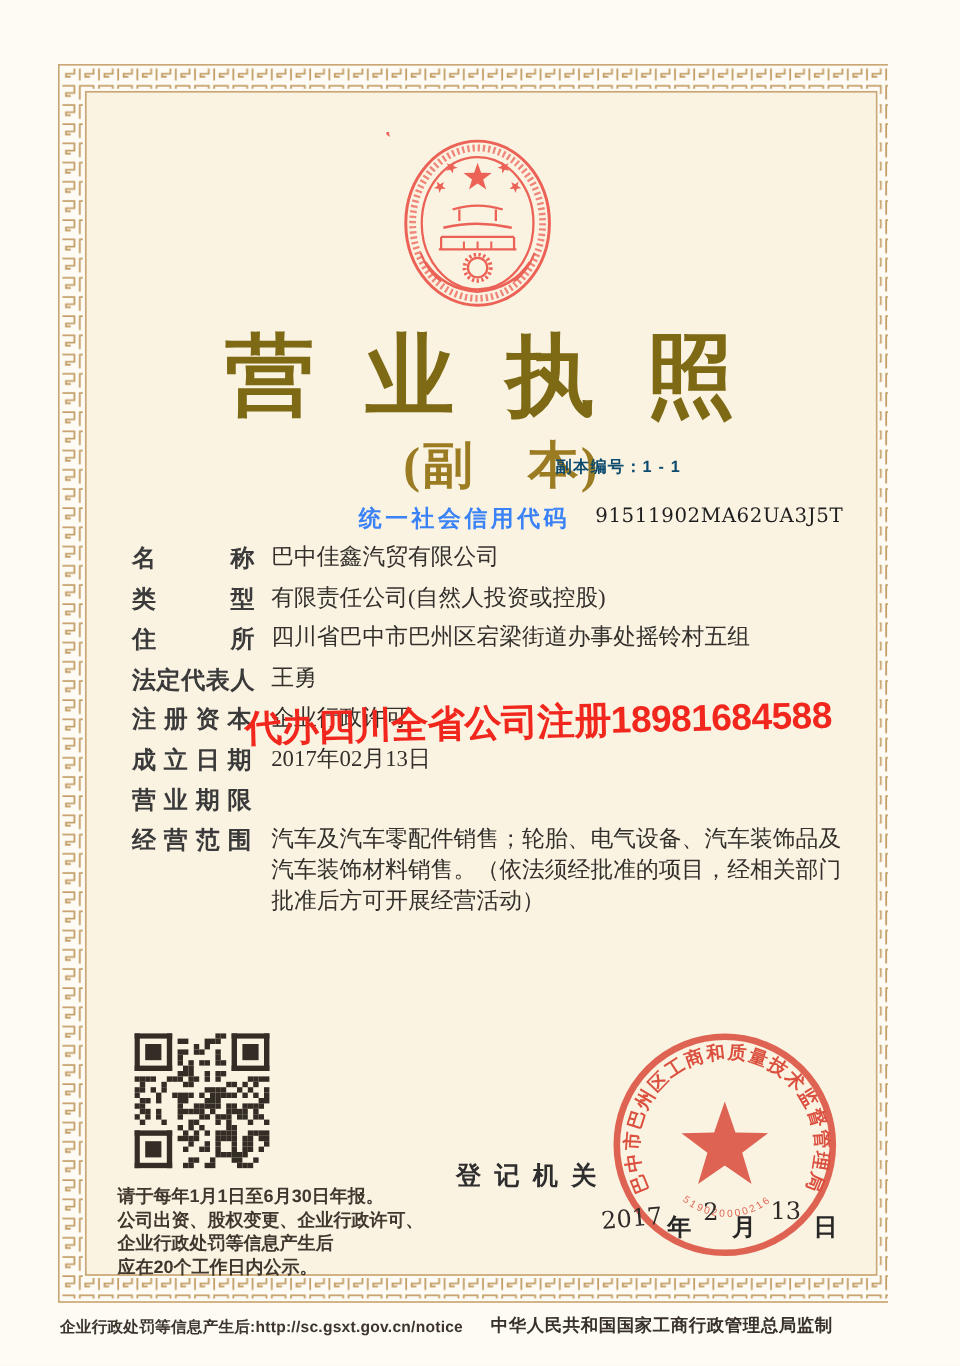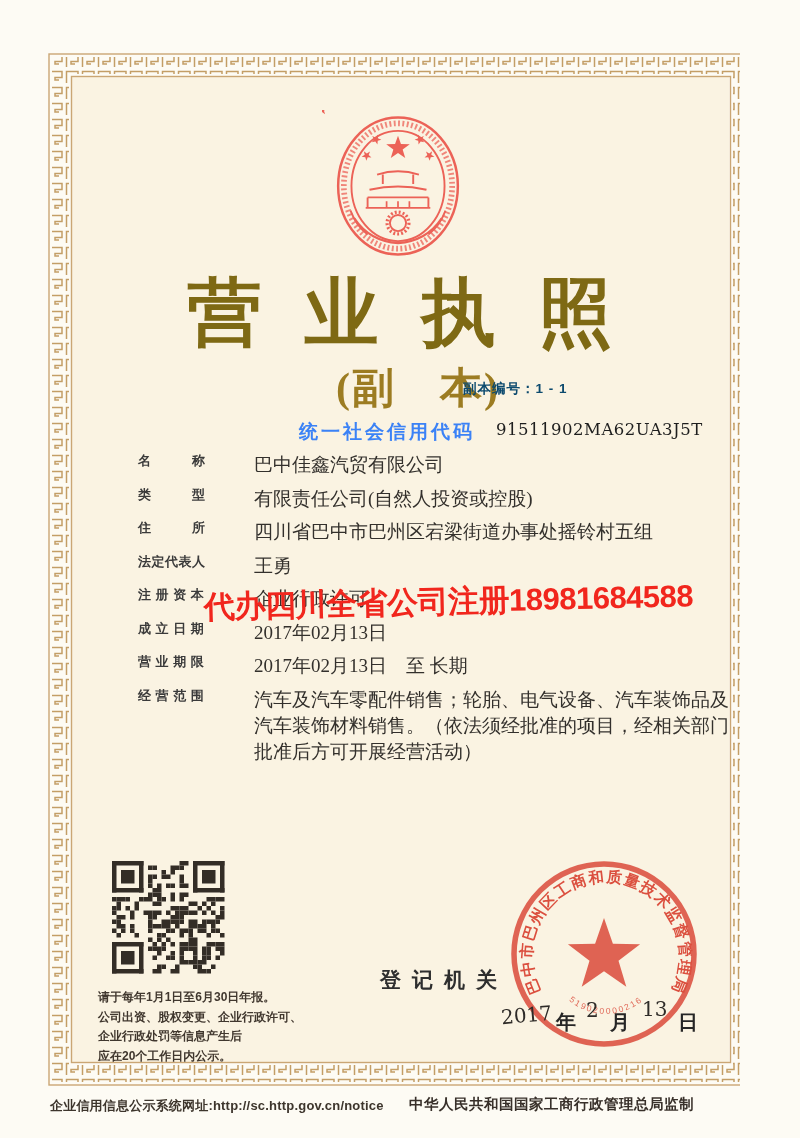--- a/index.html
+++ b/index.html
@@ -40,44 +40,43 @@
   .credit-code{
     position:absolute;left:496px;top:420px;
     font-size:16.5px;color:#1e1e1e;
     font-family:"DejaVu Serif","Liberation Serif",serif;
     letter-spacing:.5px;
   }
   
   .row{position:absolute;left:110px;width:620px;display:flex;}
   .flabel{
     flex:0 0 116px;
-    font-size:13px;font-weight:600;color:#3a3a3a;letter-spacing:.5px;
+    font-size:20px;font-weight:600;color:#3a3a3a;letter-spacing:.5px;
     white-space:pre;
-    margin-left:28px;
   }
   .fvalue{
     flex:1;max-width:480px;
     font-size:19px;color:#33302c;line-height:1.38;
     font-family:"Liberation Serif",serif;
   }
   .watermark{
     position:absolute;left:204px;top:581px;
     font-size:31px;font-weight:600;color:#f1261d;
     white-space:nowrap;transform:rotate(-1.3deg);
     letter-spacing:-.5px;
   }
   .reg-authority{
     position:absolute;left:380px;top:966px;
     font-size:21px;font-weight:bold;color:#2e2e2e;letter-spacing:11px;
   }
   .seal{position:absolute;left:502px;top:852px;opacity:.9;mix-blend-mode:multiply;}
   .qr{position:absolute;left:112px;top:861px;}
   .note{
     position:absolute;left:98px;top:988px;width:300px;
-    font-size:12px;font-weight:600;color:#40372e;line-height:19.5px;
+    font-size:15px;font-weight:600;color:#40372e;line-height:19.5px;
   }
   .date-part{position:absolute;color:#2e2b28;}
   .d-num{font-family:"DejaVu Serif","Liberation Serif",serif;font-size:20px;}
   .d-cjk{font-size:20px;font-weight:bold;color:#262626;}
   .footer-left{
     position:absolute;left:50px;top:1097px;
     font-size:13px;font-weight:600;color:#3d352c;letter-spacing:.2px;
   }
   .footer-right{
     position:absolute;right:46px;top:1095px;
@@ -157,21 +156,20 @@
   <div class="row" style="top:586px">
     <span class="flabel">注 册 资 本</span>
     <span class="fvalue">企业行政许可</span>
   </div>
   <div class="row" style="top:620px">
     <span class="flabel">成 立 日 期</span>
     <span class="fvalue">2017年02月13日</span>
   </div>
   <div class="row" style="top:653px">
     <span class="flabel">营 业 期 限</span>
-    <span class="fvalue">2017年02月13日　至 长期</span>
   </div>
   <div class="row" style="top:687px">
     <span class="flabel">经 营 范 围</span>
     <span class="fvalue">汽车及汽车零配件销售；轮胎、电气设备、汽车装饰品及汽车装饰材料销售。（依法须经批准的项目，经相关部门批准后方可开展经营活动）</span>
   </div>
 
   <div class="watermark">代办四川全省公司注册18981684588</div>
 
   <svg id="qr" class="qr" width="113" height="113" aria-hidden="true">
       <rect x="0" y="0" width="31.5" height="4.5" fill="#332d26"></rect>
@@ -415,16 +413,16 @@
     </text>
   </svg>
 
   <span class="date-part d-num" style="left:501px;top:1003px;transform:rotate(-5deg)">2017</span>
   <span class="date-part d-cjk" style="left:556px;top:1009px">年</span>
   <span class="date-part d-num" style="left:586px;top:998px">2</span>
   <span class="date-part d-cjk" style="left:610px;top:1009px">月</span>
   <span class="date-part d-num" style="left:642px;top:997px">13</span>
   <span class="date-part d-cjk" style="left:678px;top:1009px">日</span>
 
-  <div class="footer-left">企业信用信息公示系统网址:http://sc.http.gov.cn/notice</div>
+  <div class="footer-left">企业行政处罚等信息产生后:http://sc.gsxt.gov.cn/notice</div>
   <div class="footer-right">中华人民共和国国家工商行政管理总局监制</div>
 
 </div>
 
 </body></html>

